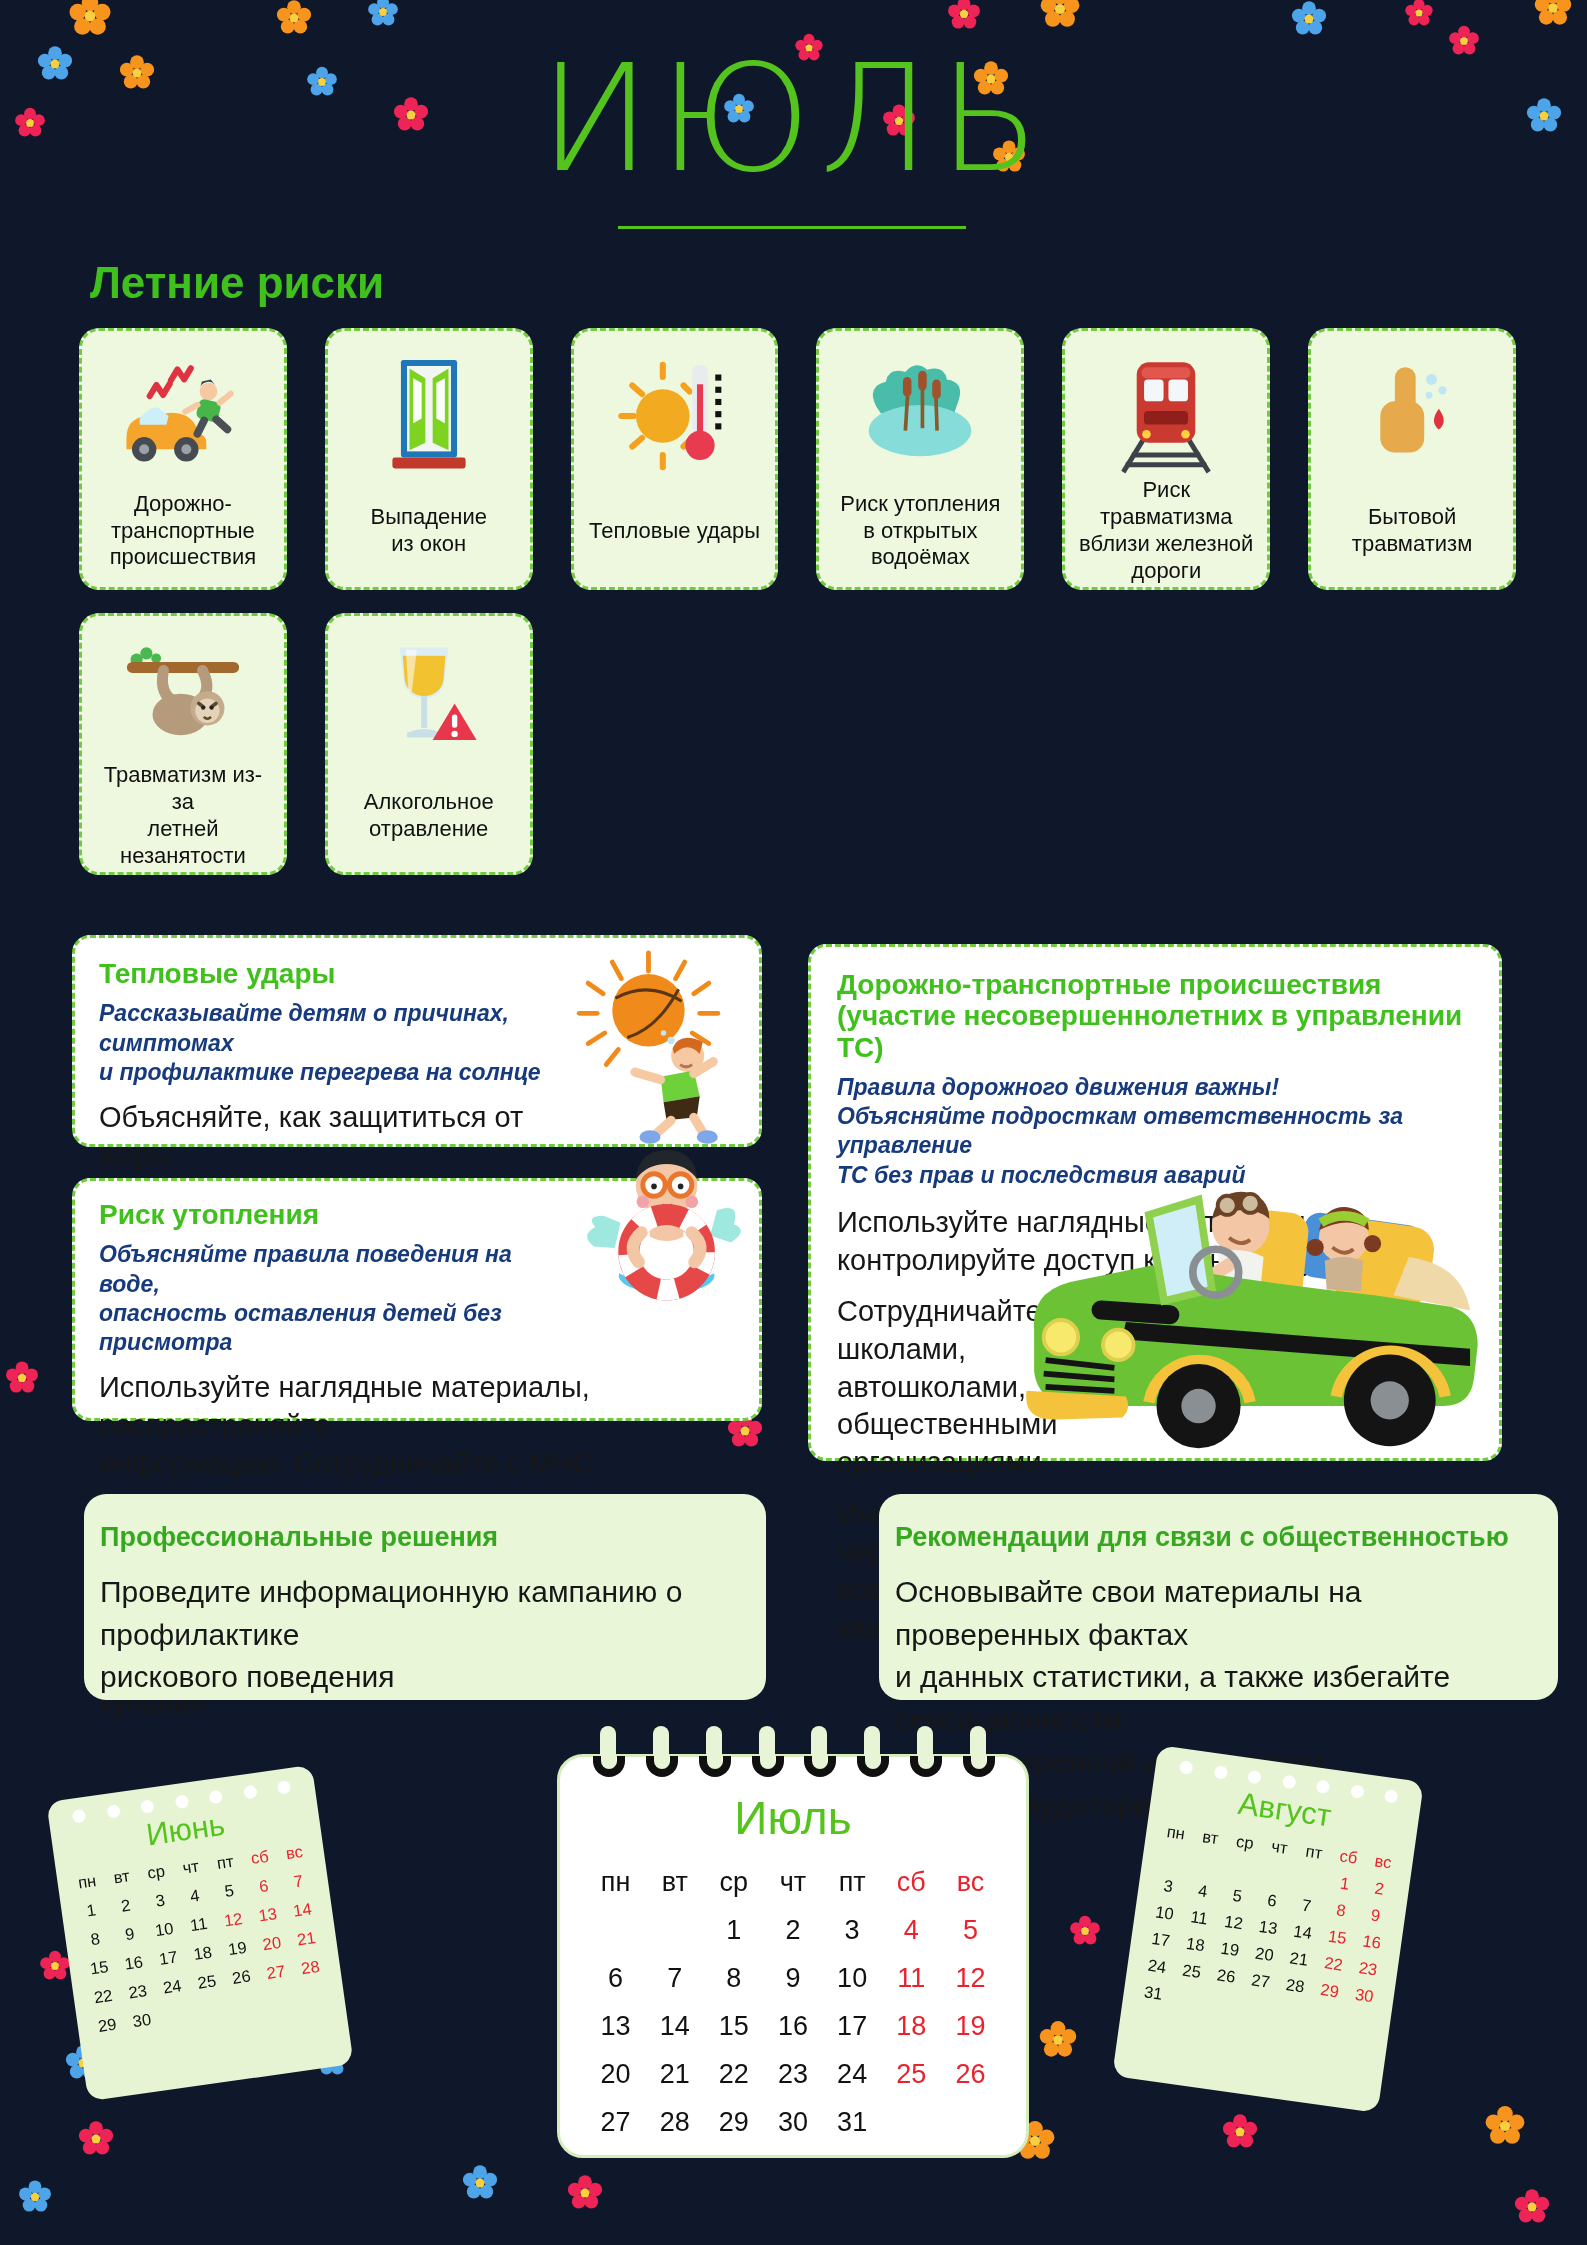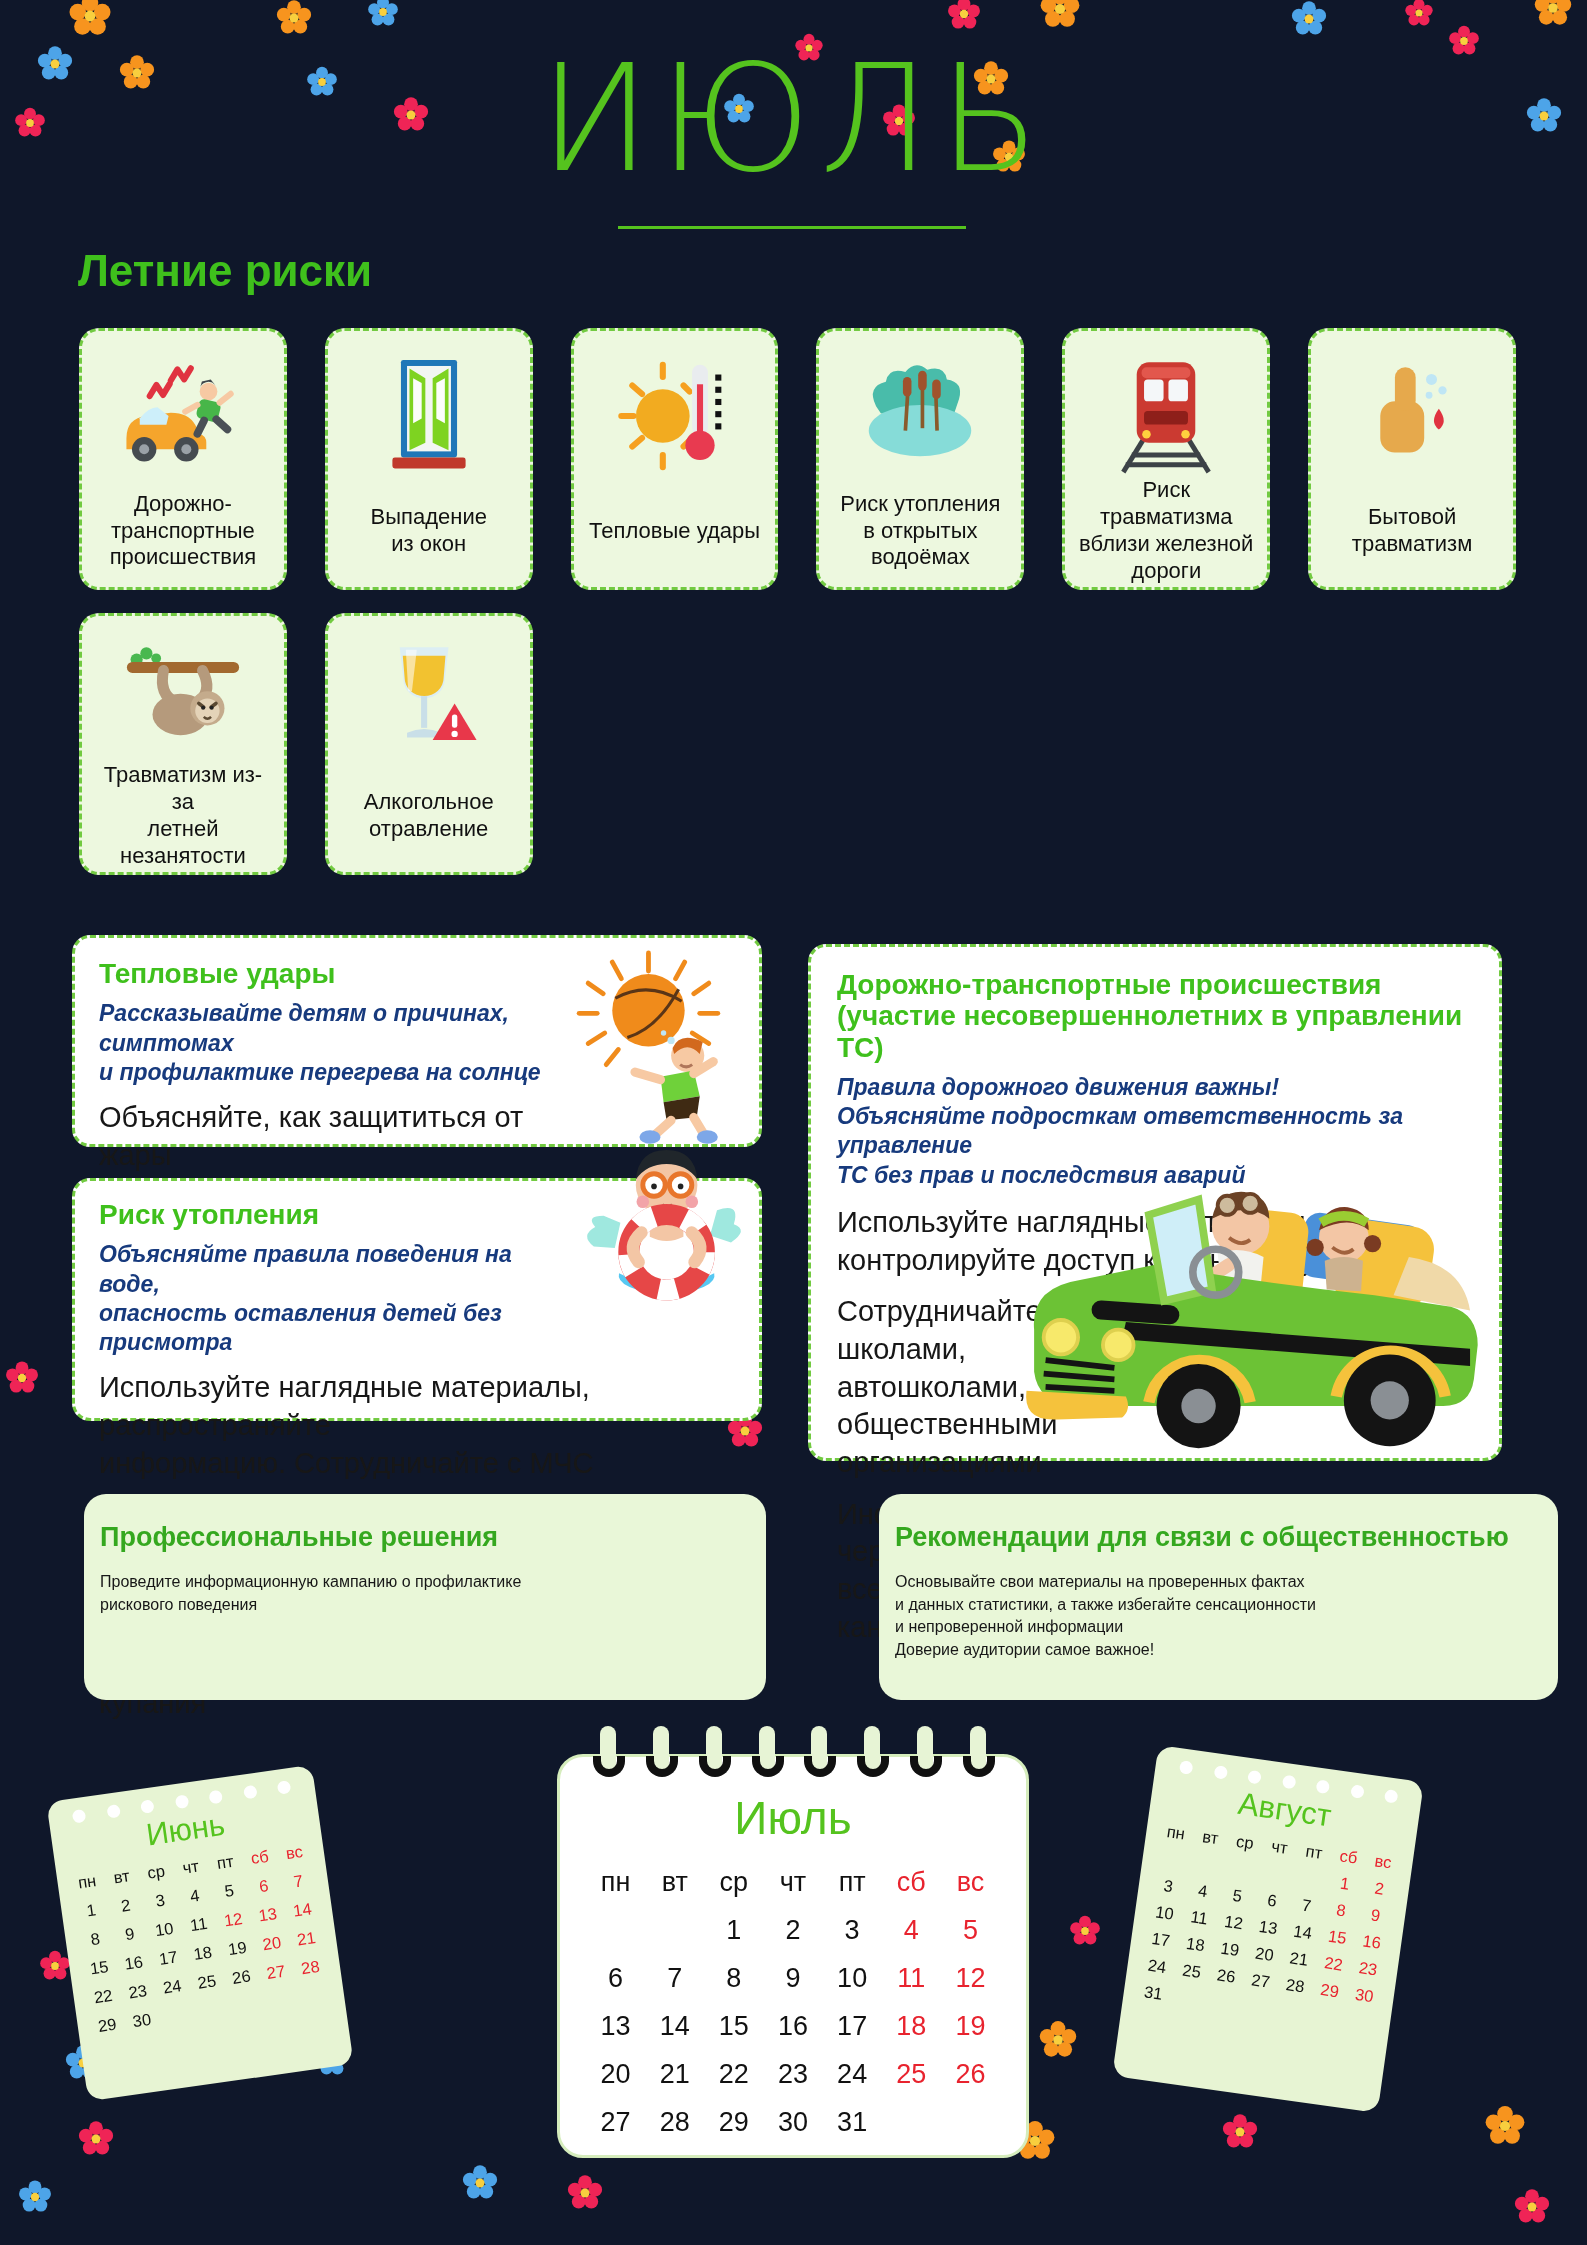--- a/index.html
+++ b/index.html
@@ -5,21 +5,21 @@
   html,body{margin:0;padding:0;background:#fff;}
   .poster{position:relative;width:1587px;height:2245px;background:#0f172a;overflow:hidden;
           font-family:"Liberation Sans",sans-serif;color:#161616;}
   .flowers{position:absolute;left:0;top:0;z-index:1;pointer-events:none;}
 
   
   .month-title{position:absolute;left:0;right:0;top:34px;text-align:center;z-index:2;
     font-family:"DejaVu Sans",sans-serif;font-weight:100;font-size:148px;line-height:1.15;
     color:#55c31e;letter-spacing:8px;}
   .title-underline{position:absolute;left:618px;top:226px;width:348px;height:3px;background:#55c31e;z-index:2;}
-  .section-title{position:absolute;left:78px;top:246px;margin:0;z-index:2;
+  .section-title{position:absolute;left:78px;top:246px;margin:12px;z-index:2;
     font-size:44px;font-weight:bold;color:#3fc01c;}
 
   
   .cards{position:absolute;left:79px;top:328px;width:1437px;z-index:2;
     display:grid;grid-template-columns:repeat(6,1fr);column-gap:38px;row-gap:23px;}
   .card{height:262px;box-sizing:border-box;background:#edf8df;border:3px dashed #72ca41;
     border-radius:20px;display:flex;flex-direction:column;align-items:center;padding:16px 12px 10px;}
   .card-icon{flex:1;display:flex;align-items:center;justify-content:center;}
   .card-icon svg{width:122px;height:122px;}
   .card-label{height:92px;display:flex;align-items:center;justify-content:center;
@@ -41,21 +41,21 @@
   .block-traffic{left:808px;top:944px;width:694px;height:517px;padding:18px 26px;}
   .block-traffic .lead{margin-bottom:14px;}
   .block-traffic p.p2{max-width:360px;}
   .block-traffic p.p3{max-width:260px;margin-bottom:0;}
   .car-art{position:absolute;right:6px;bottom:6px;width:478px;height:306px;}
 
   
   .green-box{position:absolute;box-sizing:border-box;background:#e9f7d8;border-radius:22px;
     padding:28px 16px;z-index:2;}
   .green-box h2{margin:0 0 18px;font-size:27px;color:#35a81f;}
-  .green-box p{margin:0;font-size:16px;line-height:1.42;white-space:pre-line;color:#171717;}
+  .green-box p{margin:0;font-size:30px;line-height:1.42;white-space:pre-line;color:#171717;}
   .box-solutions{left:84px;top:1494px;width:682px;height:206px;}
   .box-recs{left:879px;top:1494px;width:679px;height:206px;}
 
   
   .cal-grid{display:grid;grid-template-columns:repeat(7,1fr);text-align:center;}
   .cal-grid .red{color:#e8232e;}
 
   .cal-july-wrap{position:absolute;left:557px;top:1726px;width:472px;z-index:3;}
   .spiral{position:absolute;top:0;left:34px;right:34px;display:flex;justify-content:space-between;z-index:4;}
   .hook{position:relative;width:34px;height:62px;}

